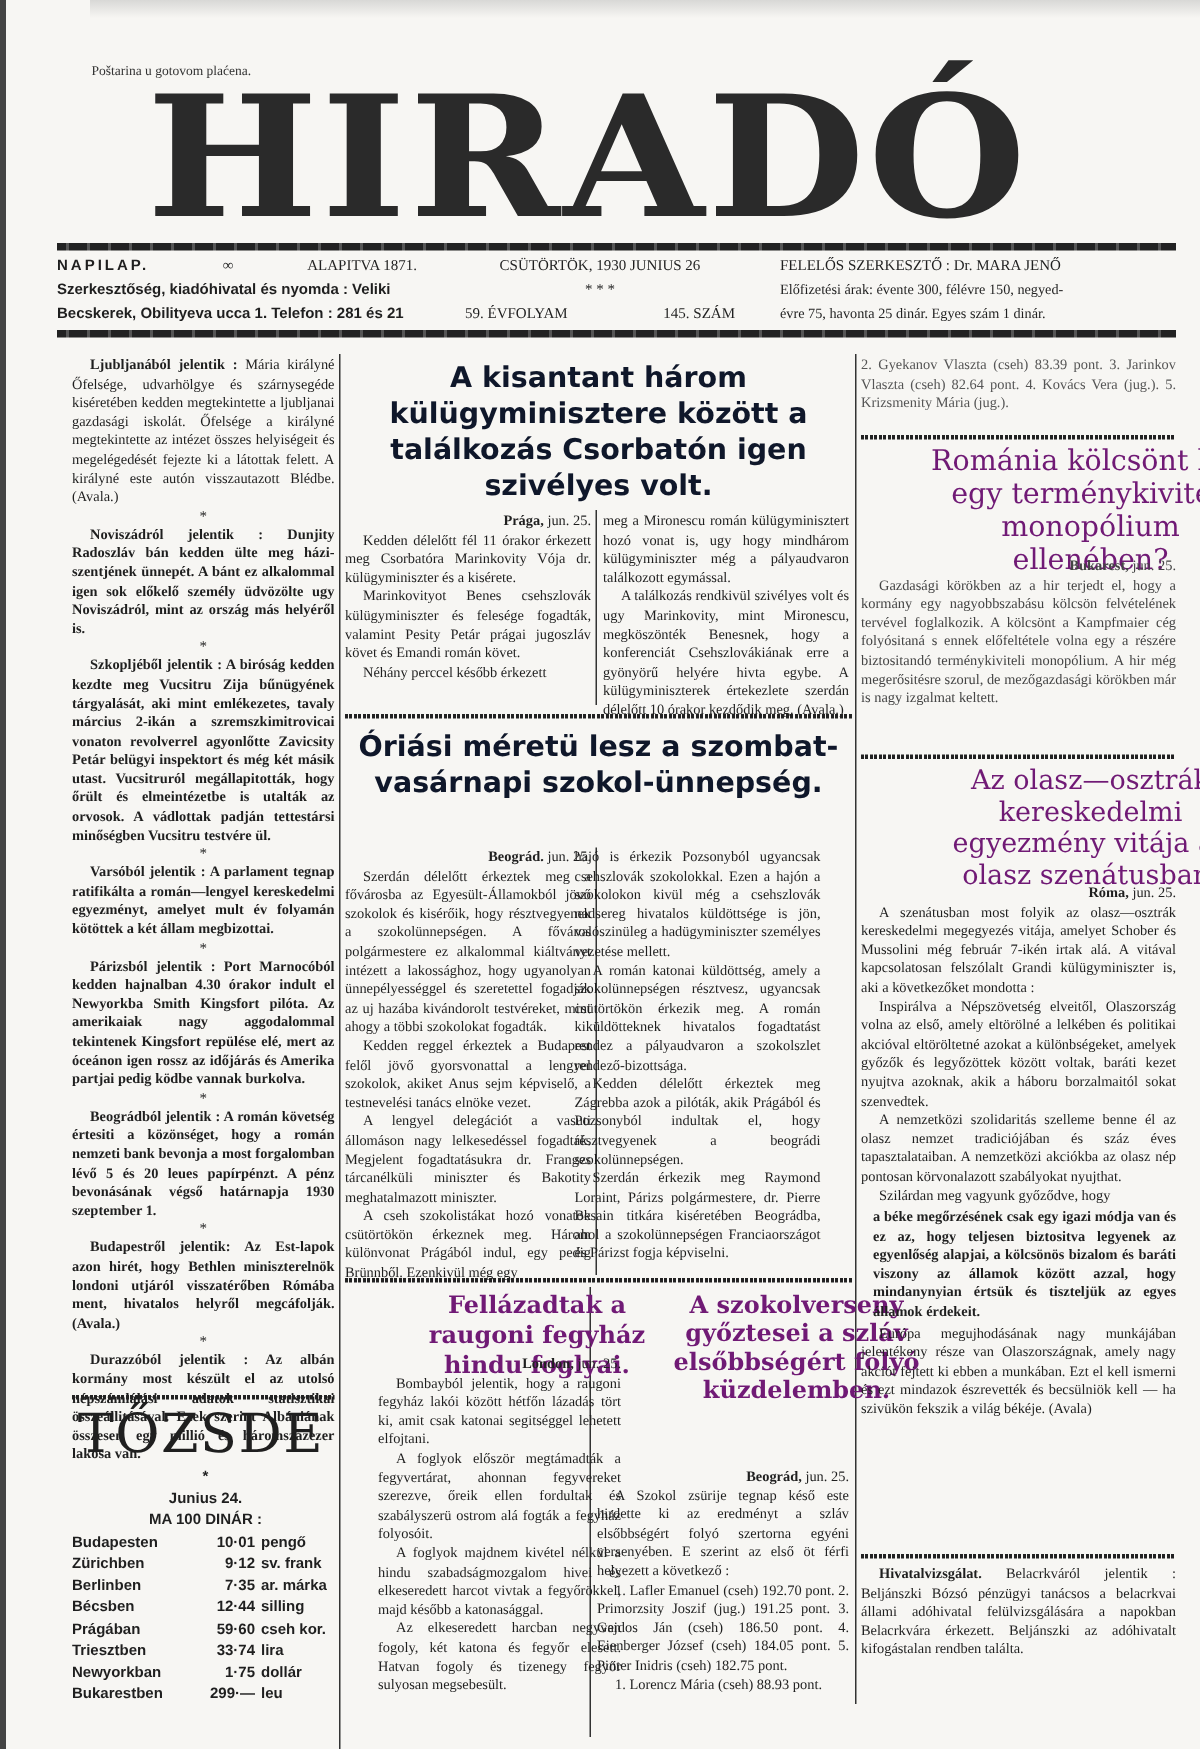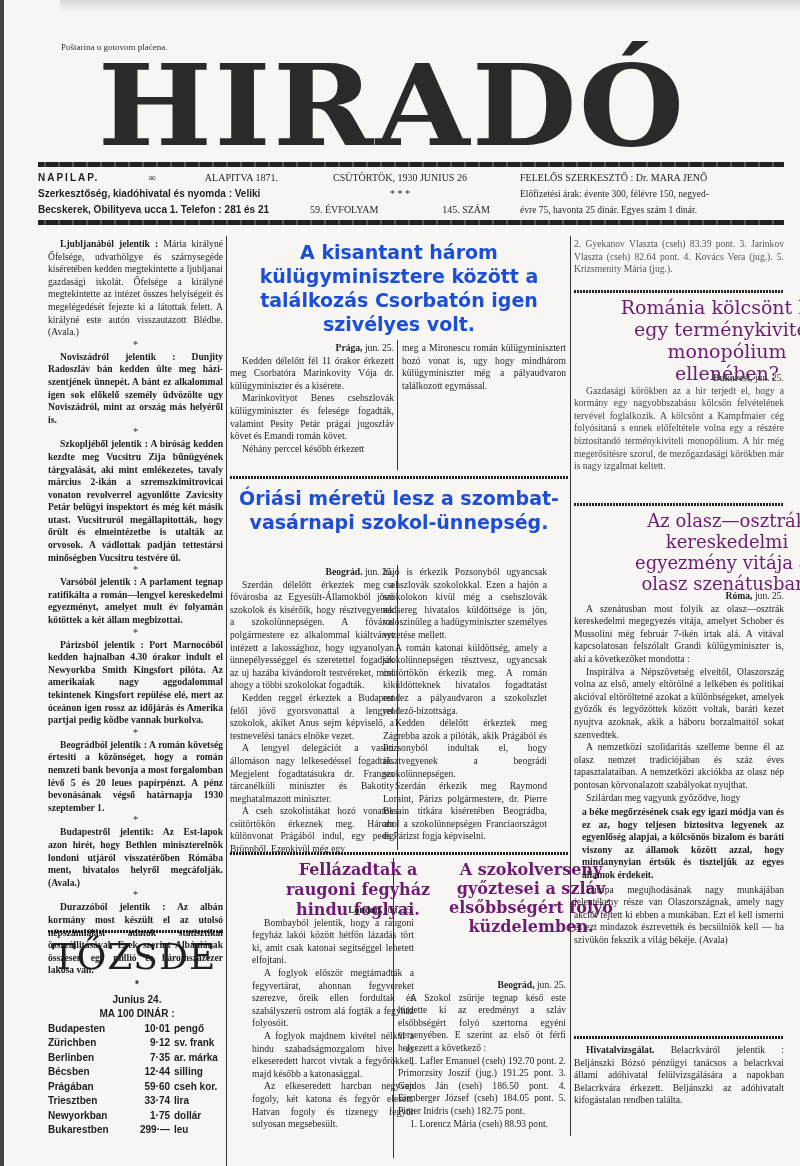--- a/index.html
+++ b/index.html
@@ -30,21 +30,21 @@
   .info-right { left: 520px; width: 265px; }
   .row { display: flex; justify-content: space-between; }
   .col-rule { position: absolute; width: 1px; background: #333; }
   .dotted { position: absolute; height: 3px;
     background: repeating-linear-gradient(90deg, #222 0 2px, transparent 2px 3px); }
   .text { position: absolute; font-size: 9.6px; line-height: 12.6px; text-align: justify; }
   .text p { margin: 0; text-indent: 12px; }
   .text .b { font-weight: bold; }
   .star { text-align: center; font-size: 10px; line-height: 10px; margin: 1px 0; }
   .h-sans { position: absolute; font-family: "DejaVu Sans", sans-serif; font-weight: bold;
-    text-align: center; color: #1d4ed8; }
+    text-align: center; color: #0f172a; }
   .h-serif { position: absolute; font-family: "DejaVu Serif", serif; text-align: center; color: #701a75; padding-left: 48px; }
   .dateline { text-align: right; font-size: 9.6px; }
   .dateline b { font-weight: bold; }
   .tozsde-title { position: absolute; left: 48px; top: 936px; width: 172px; text-align: center;
     font-family: "DejaVu Serif", serif; font-weight: normal; font-size: 36px; letter-spacing: 1px; }
   .tozsde { position: absolute; left: 48px; top: 978px; width: 178px; font-size: 10px;
     font-family: "Liberation Sans", sans-serif; font-weight: bold; line-height: 14.5px; }
   .tozsde .center { text-align: center; }
   .trow { display: grid; grid-template-columns: 86px 40px 50px; }
   .trow .v { text-align: right; padding-right: 4px; }
@@ -162,20 +162,21 @@
 
 <div class="h-sans" style="left:230px; top:240px; width:338px; font-size:19px; line-height:24px;">A kisantant három külügyminisztere között a találkozás Csorbatón igen szivélyes volt.</div>
 <div class="text" style="left:230px; top:342px; width:164px;">
   <div class="dateline"><b>Prága,</b> <span>jun. 25.</span></div>
   <p>Kedden délelőtt fél 11 órakor érkezett meg Csorbatóra Marinkovity Vója dr. külügyminiszter és a kisérete.</p>
   <p>Marinkovityot Benes csehszlovák külügyminiszter és felesége fogadták, valamint Pesity Petár prágai jugoszláv követ és Emandi román követ.</p>
   <p>Néhány perccel később érkezett</p>
 </div>
 <div class="text" style="left:402px; top:342px; width:164px;">
   <p style="text-indent:0">meg a Mironescu román külügyminisztert hozó vonat is, ugy hogy mindhárom külügyminiszter még a pályaudvaron találkozott egymással.</p>
+  <p>A találkozás rendkivül szivélyes volt és ugy Marinkovity, mint Mironescu, megköszönték Benesnek, hogy a konferenciát Csehszlovákiának erre a gyönyörű helyére hivta egybe. A külügyminiszterek értekezlete szerdán délelőtt 10 órakor kezdődik meg. (Avala.)</p>
 </div>
 <div class="dotted" style="left:230px; top:476px; width:338px;"></div>
 
 <div class="h-sans" style="left:230px; top:486px; width:338px; font-size:19px; line-height:24px;">Óriási méretü lesz a szombat-vasárnapi szokol-ünnepség.</div>
 <div class="text" style="left:230px; top:566px; width:164px;">
   <div class="dateline"><b>Beográd.</b> <span>jun. 25.</span></div>
   <p>Szerdán délelőtt érkeztek meg a fővárosba az Egyesült-Államokból jövő szokolok és kisérőik, hogy résztvegyenek a szokolünnepségen. A főváros polgármestere ez alkalommal kiáltványt intézett a lakossághoz, hogy ugyanolyan ünnepélyességgel és szeretettel fogadják az uj hazába kivándorolt testvéreket, mint ahogy a többi szokolokat fogadták.</p>
   <p>Kedden reggel érkeztek a Budapest felől jövő gyorsvonattal a lengyel szokolok, akiket Anus sejm képviselő, a testnevelési tanács elnöke vezet.</p>
   <p>A lengyel delegációt a vasuti állomáson nagy lelkesedéssel fogadták. Megjelent fogadtatásukra dr. Franges tárcanélküli miniszter és Bakotity meghatalmazott miniszter.</p>
   <p>A cseh szokolistákat hozó vonatok csütörtökön érkeznek meg. Három különvonat Prágából indul, egy pedig Brünnből. Ezenkivül még egy</p>

